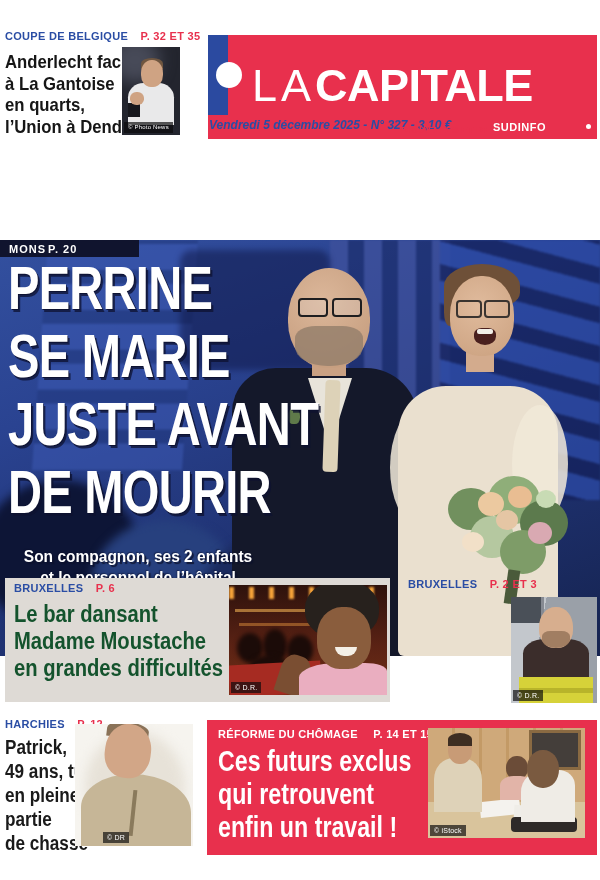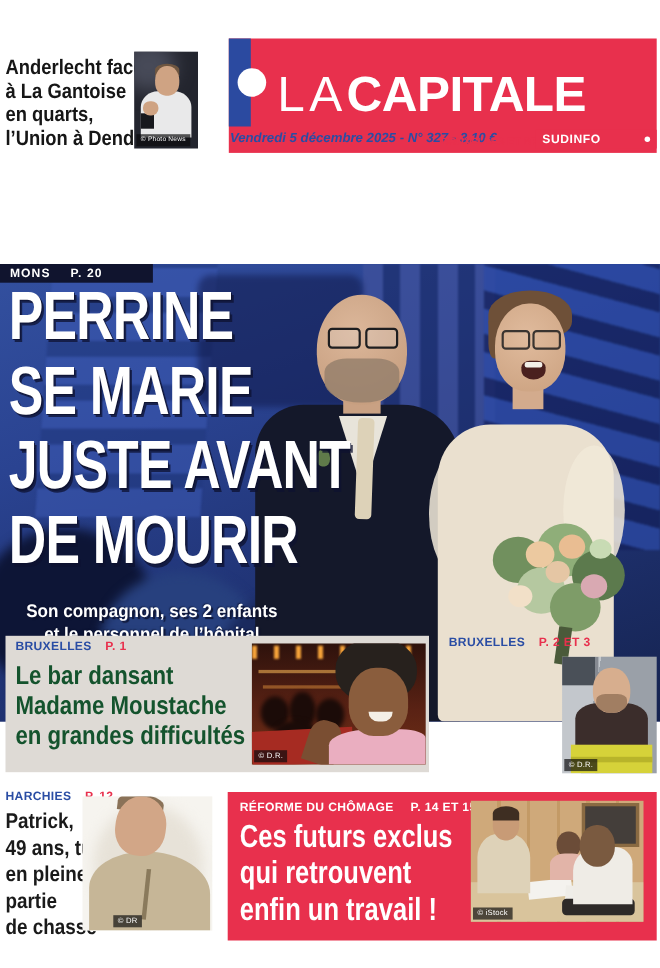--- a/index.html
+++ b/index.html
@@ -86,21 +86,21 @@
   .bq5{left:500px;top:290px;width:46px;height:44px;background:#7e9c68;}
   .bq6{left:478px;top:252px;width:26px;height:24px;background:#ecc9a0;}
   .bq7{left:508px;top:246px;width:24px;height:22px;background:#e9bd92;}
   .bq8{left:528px;top:282px;width:24px;height:22px;background:#d9a9b2;}
   .bq9{left:462px;top:292px;width:22px;height:20px;background:#f2e0c8;}
   .bq10{left:496px;top:270px;width:22px;height:20px;background:#e5c6a4;}
   .bq11{left:536px;top:250px;width:20px;height:18px;background:#c8dbb4;}
   .bq-stem{left:506px;top:330px;width:12px;height:34px;background:#4a5a3a;transform:rotate(8deg);}
   
   #hero-tag{left:0;top:0;width:130px;height:17px;background:#10142e;color:#fff;font-size:11px;font-weight:bold;letter-spacing:1px;display:flex;align-items:center;padding-left:9px;}
-  #hero-tag .tag-pages{margin-left:18px;}
+  #hero-tag .tag-pages{margin-left:2px;}
   #hero-headline{left:8px;top:14px;color:#fff;font-weight:bold;font-size:62px;line-height:68px;letter-spacing:-1px;text-shadow:3px 3px 0 rgba(13,18,48,.75),1px 1px 0 rgba(13,18,48,.9);}
   #hero-headline .cond{transform:scaleX(.76);}
   #hero-sub{left:4px;top:306px;width:268px;text-align:center;color:#fff;font-size:16.5px;font-weight:bold;line-height:21px;text-shadow:2px 2px 1px rgba(12,16,44,.85),-1px -1px 1px rgba(12,16,44,.5);}
   #hero-sub .sub-line{display:block;transform:scaleX(.94);transform-origin:50% 50%;white-space:nowrap;}
   #hero-credit{right:4px;bottom:7px;}
 
   
   #story-bar{left:5px;top:578px;width:385px;height:124px;background:#dedad5;}
   #story-bar .kicker{position:absolute;left:9px;top:4px;}
   #story-bar .headline{position:absolute;left:9px;top:23px;font-size:23.5px;font-weight:bold;color:#14532d;line-height:27px;}
@@ -164,20 +164,24 @@
   .cho-wom-top{position:absolute;left:72px;top:48px;width:34px;height:24px;background:#e2b4a8;border-radius:40% 40% 0 0;}
   .cho-wr-hair{position:absolute;right:26px;top:22px;width:32px;height:38px;background:#7a5a40;border-radius:48%;}
   .cho-wr-coat{position:absolute;right:10px;bottom:16px;width:54px;height:52px;background:#efece6;border-radius:42% 30% 0 0;}
 </style>
 </head>
 <body>
 
 <div id="page">
 
   <div id="top-story" class="abs">
+    <div class="kicker">
+      <span class="k-section">COUPE DE BELGIQUE</span>
+      <span class="k-pages">P. 32 ET 35</span>
+    </div>
     <div class="headline">
       <span class="cond">Anderlecht face</span>
       <span class="cond">à La Gantoise</span>
       <span class="cond">en quarts,</span>
       <span class="cond">l’Union à Dender</span>
     </div>
   </div>
   <div id="sport-photo" class="abs photo">
     <div class="sp-glow"></div>
     <div class="sp-shirt"></div>
@@ -265,21 +269,21 @@
       <span class="sub-line">et le personnel de l’hôpital</span>
       <span class="sub-line">se sont mobilisés pour lui offrir</span>
       <span class="sub-line">le plus beau des mariages</span>
     </div>
     <span id="hero-credit" class="credit">© DR</span>
   </div>
 
   <div id="story-bar" class="abs">
     <div class="kicker">
       <span class="k-section">BRUXELLES</span>
-      <span class="k-pages">P. 1</span>
+      <span class="k-pages">P. 6</span>
     </div>
     <div class="headline">
       <span class="cond">Le bar dansant</span>
       <span class="cond">Madame Moustache</span>
       <span class="cond">en grandes difficultés</span>
     </div>
     <div id="bar-photo" class="photo">
       <div class="bar-lights"></div>
       <div class="bar-shelf"></div>
       <div class="bar-shelf2"></div>

